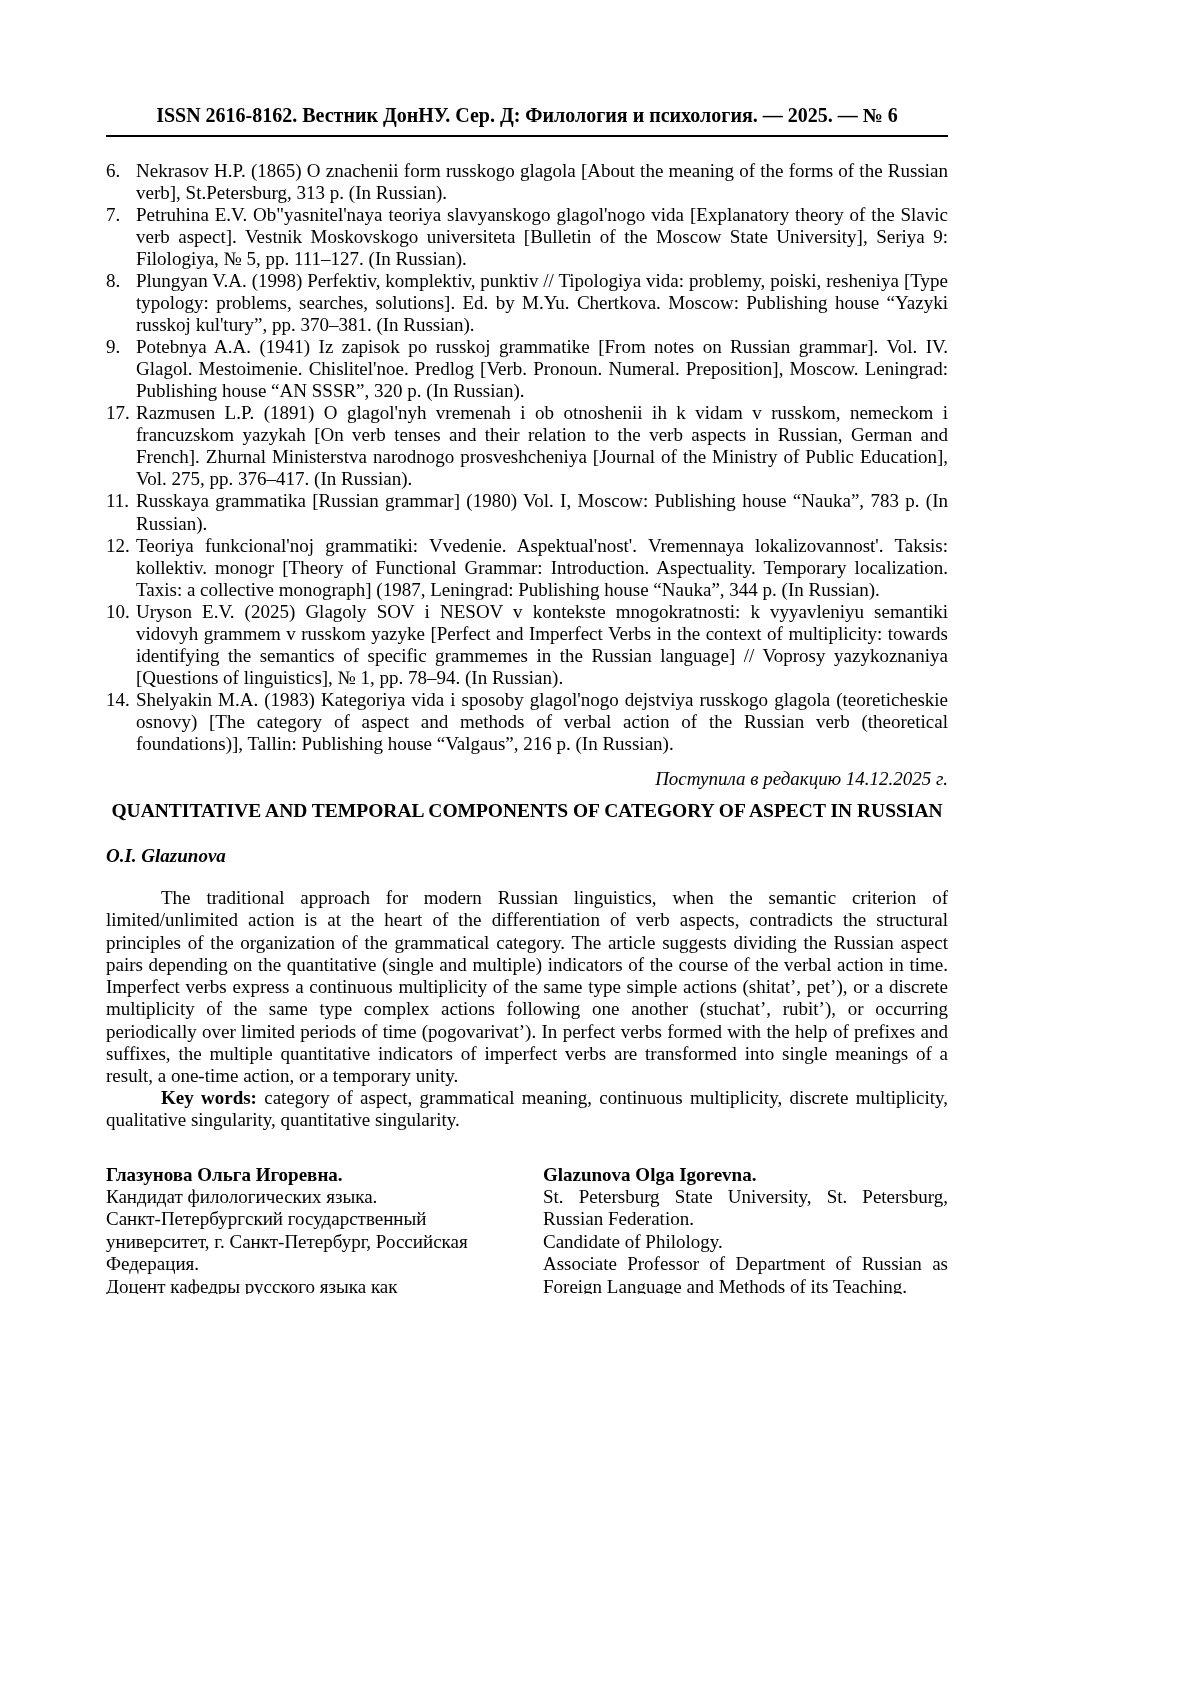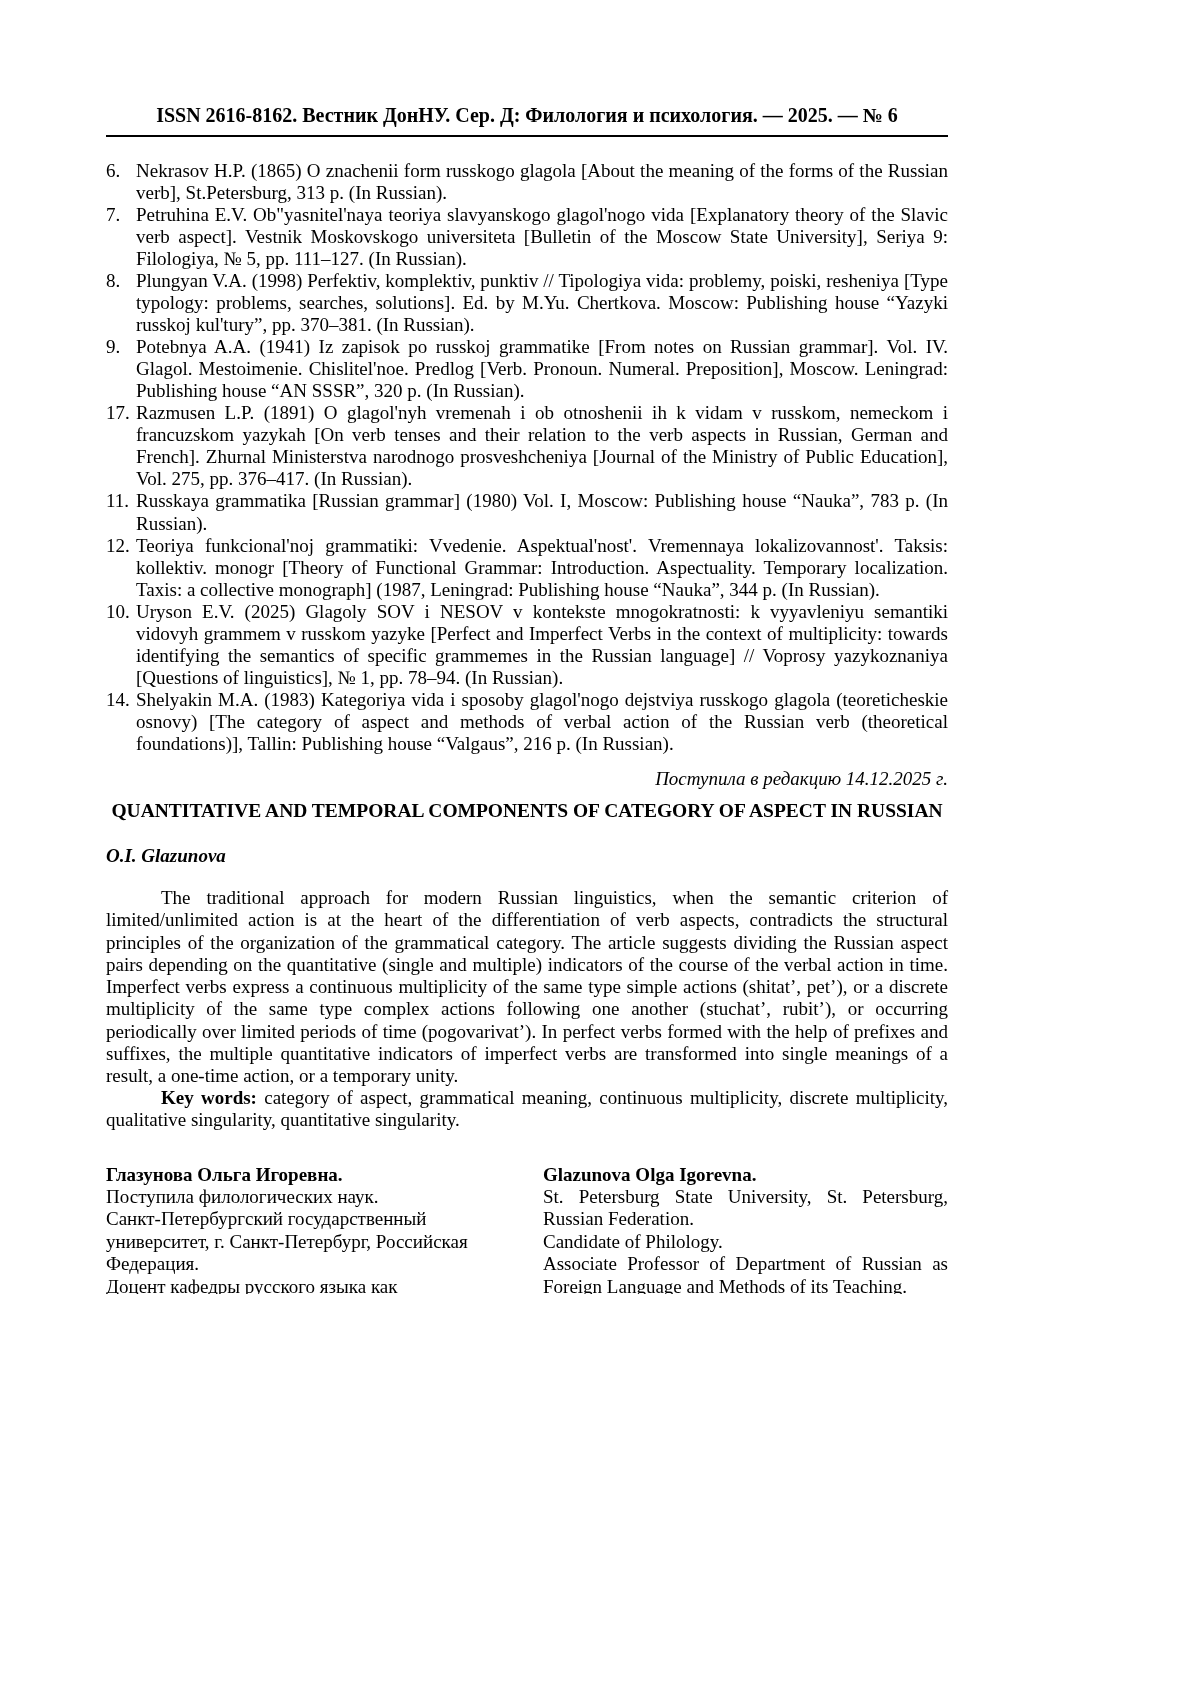--- a/index.html
+++ b/index.html
@@ -147,21 +147,21 @@
   <p class="article-author">O.I. Glazunova</p>
 
   <p class="abstract">The traditional approach for modern Russian linguistics, when the semantic criterion of limited/unlimited action is at the heart of the differentiation of verb aspects, contradicts the structural principles of the organization of the grammatical category. The article suggests dividing the Russian aspect pairs depending on the quantitative (single and multiple) indicators of the course of the verbal action in time. Imperfect verbs express a continuous multiplicity of the same type simple actions (shitat’, pet’), or a discrete multiplicity of the same type complex actions following one another (stuchat’, rubit’), or occurring periodically over limited periods of time (pogovarivat’). In perfect verbs formed with the help of prefixes and suffixes, the multiple quantitative indicators of imperfect verbs are transformed into single meanings of a result, a one-time action, or a temporary unity.</p>
 
   <p class="keywords"><b>Key words:</b><span> category of aspect, grammatical meaning, continuous multiplicity, discrete multiplicity, qualitative singularity, quantitative singularity.</span></p>
 
   <div class="authors">
 
     <div class="author-col author-col-ru">
       <p class="author-name">Глазунова Ольга Игоревна.</p>
-      <p>Поступила филологических наук.</p>
+      <p>Кандидат филологических языка.</p>
       <p>Санкт-Петербургский государственный университет, г. Санкт-Петербург, Российская Федерация.</p>
       <p>Доцент кафедры русского языка как иностранного и методики его преподавания.</p>
       <p>ORCID 0000-0003-2369-2065</p>
       <p><span>E-mail: </span><a class="email-link">o.i.glazunova@mail.ru</a><span>.</span></p>
     </div>
 
     <div class="author-col author-col-en">
       <p class="author-name">Glazunova Olga Igorevna.</p>
       <p>St. Petersburg State University, St. Petersburg, Russian Federation.</p>
       <p>Candidate of Philology.</p>

